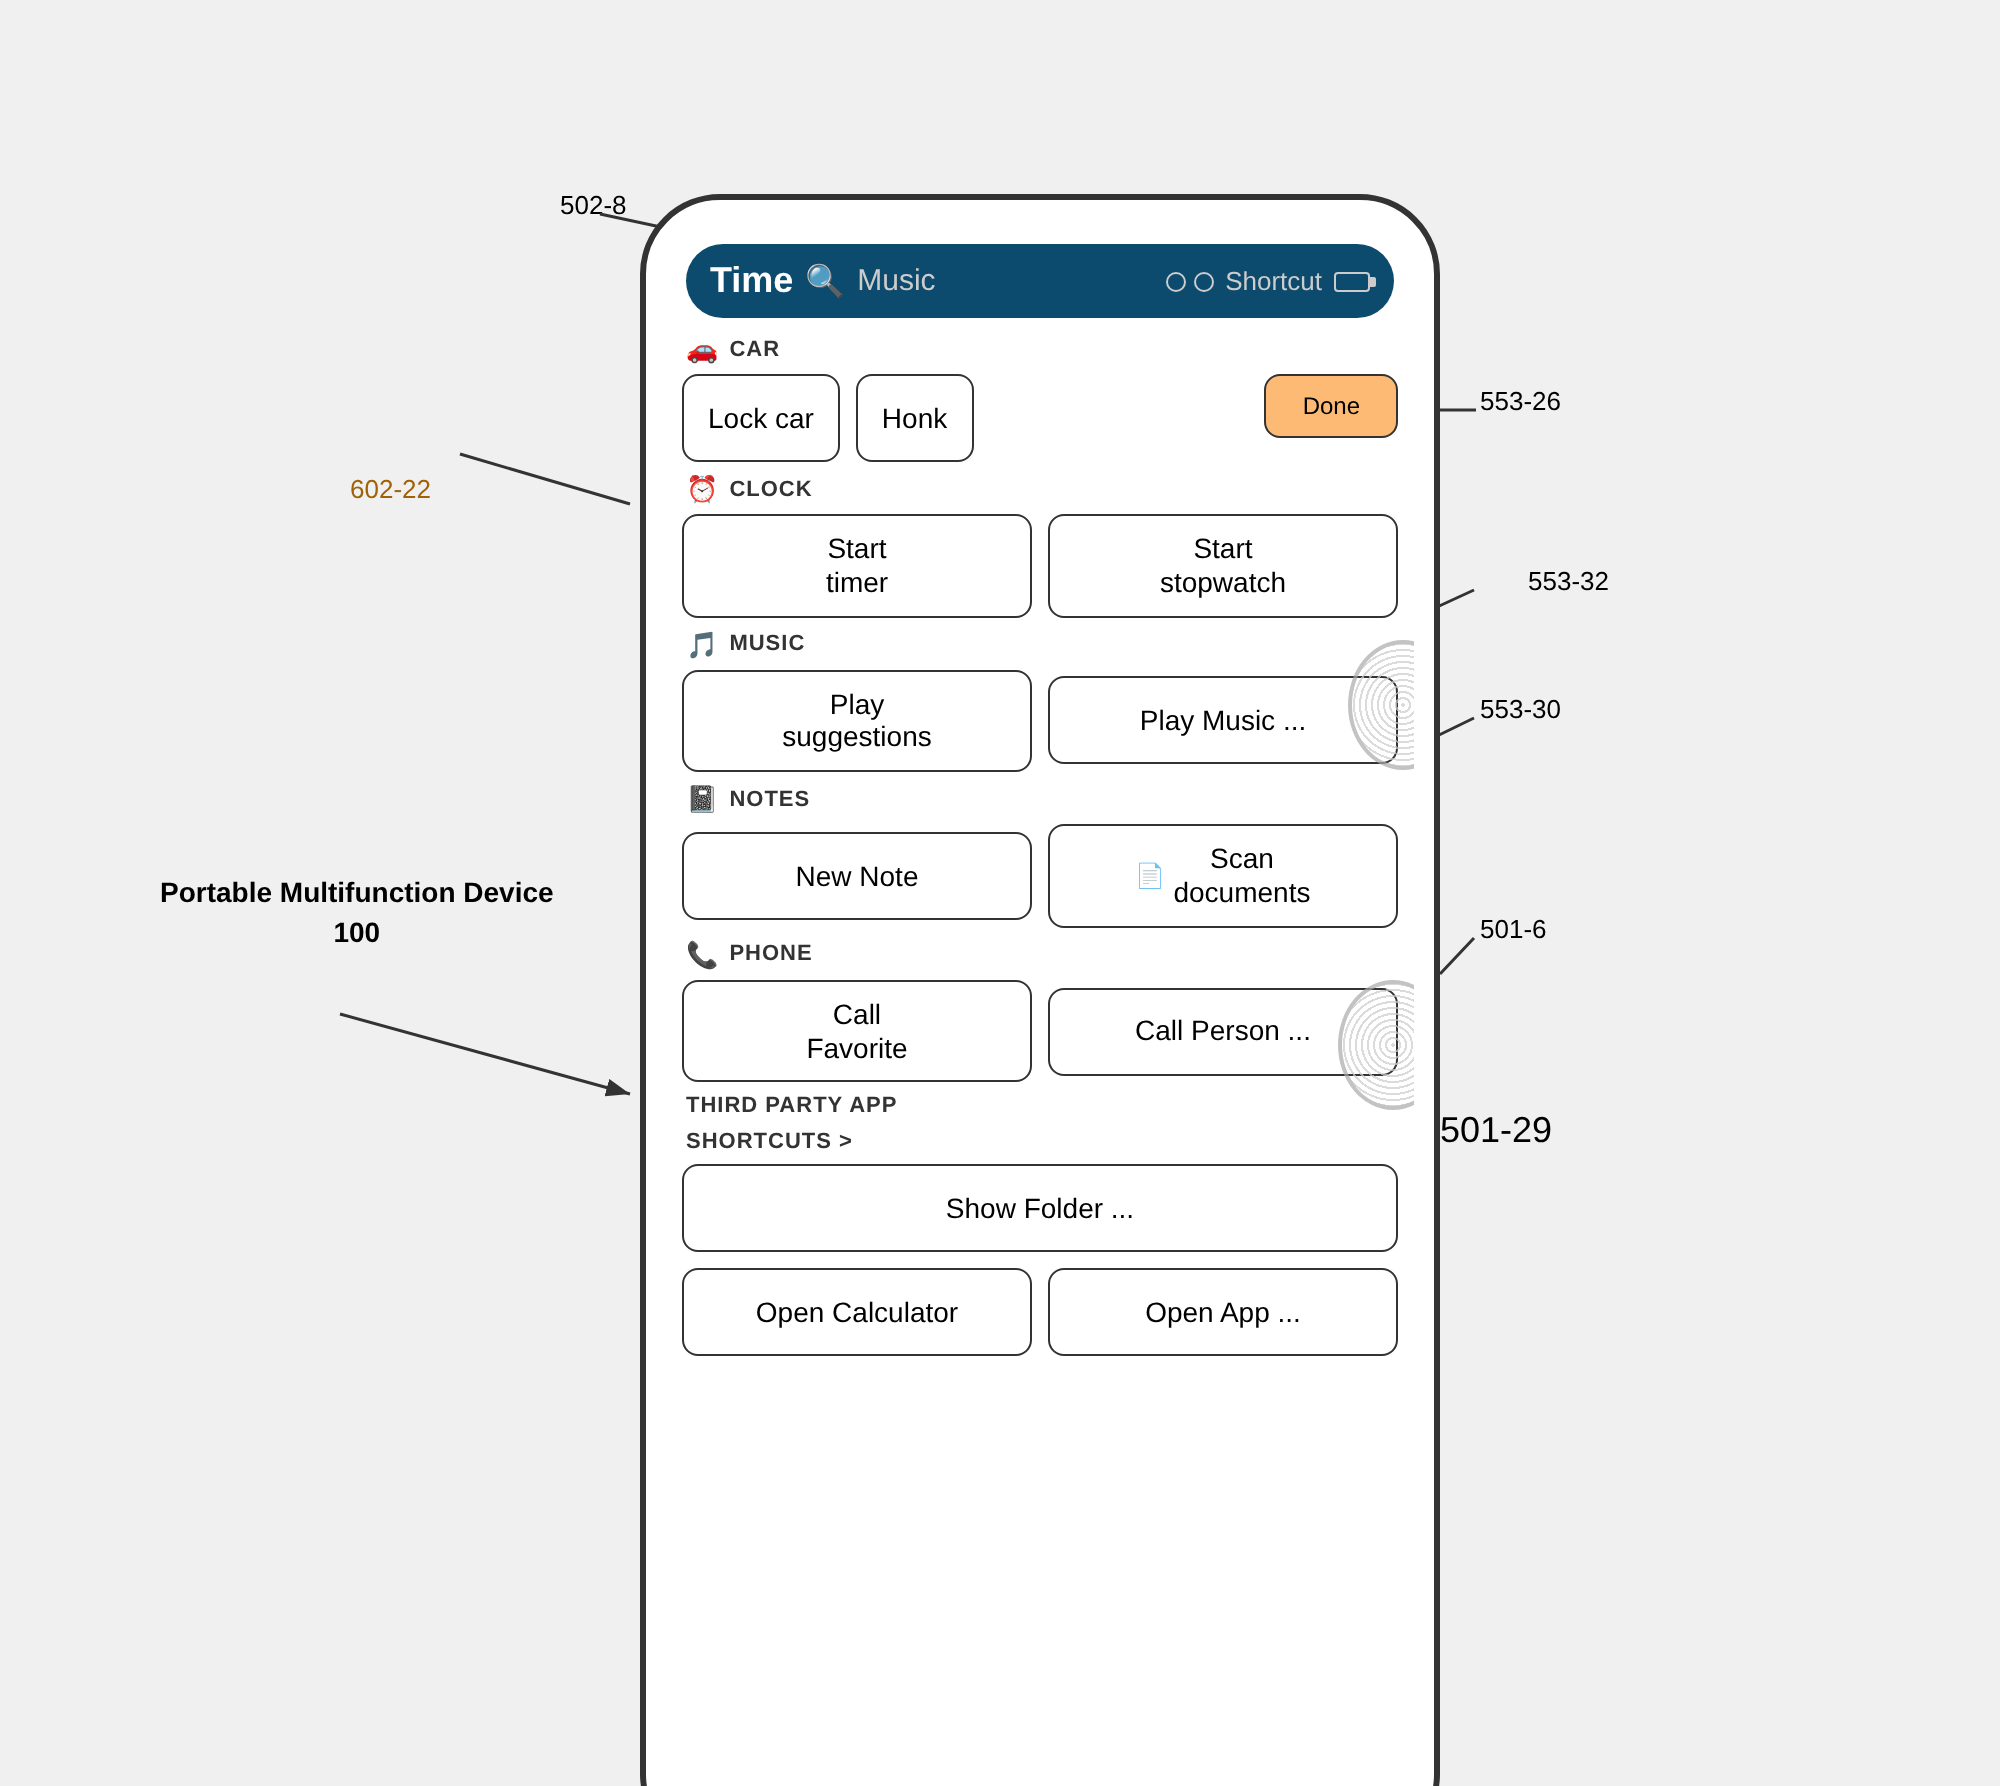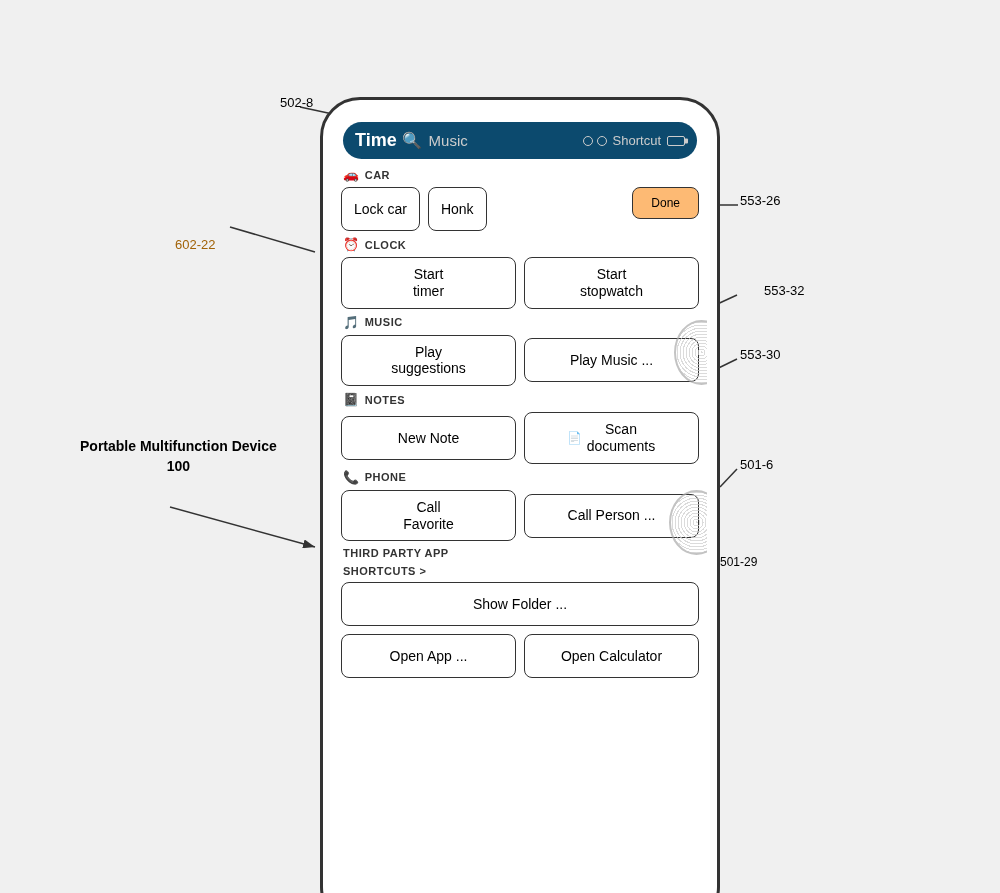--- a/index.html
+++ b/index.html
@@ -294,21 +294,21 @@
       top: 126px;
       left: 740px;
       font-size: 13px;
       color: #000;
     }
 
     .label-501-29 {
       position: absolute;
       top: 488px;
       left: 720px;
-      font-size: 12px;
+      font-size: 18px;
       color: #000;
     }
 
     .label-553-21 {
       position: absolute;
       top: 590px;
       left: 650px;
       font-size: 13px;
       color: #000;
     }
@@ -471,22 +471,22 @@
         </div>
 
         <div class="section">
           <div class="section-header">
             <span>SHORTCUTS &gt;</span>
           </div>
           <div class="buttons-row" style="margin-bottom:8px">
             <button class="action-btn btn-wide">Show Folder ...</button>
           </div>
           <div class="buttons-row">
+            <button class="action-btn btn-wide">Open Calculator</button>
             <button class="action-btn btn-wide">Open App ...</button>
-            <button class="action-btn btn-wide">Open Calculator</button>
           </div>
         </div>
 
       </div>
 
       <div class="home-indicator"></div>
     </div>
   </div>
 
 </div>

